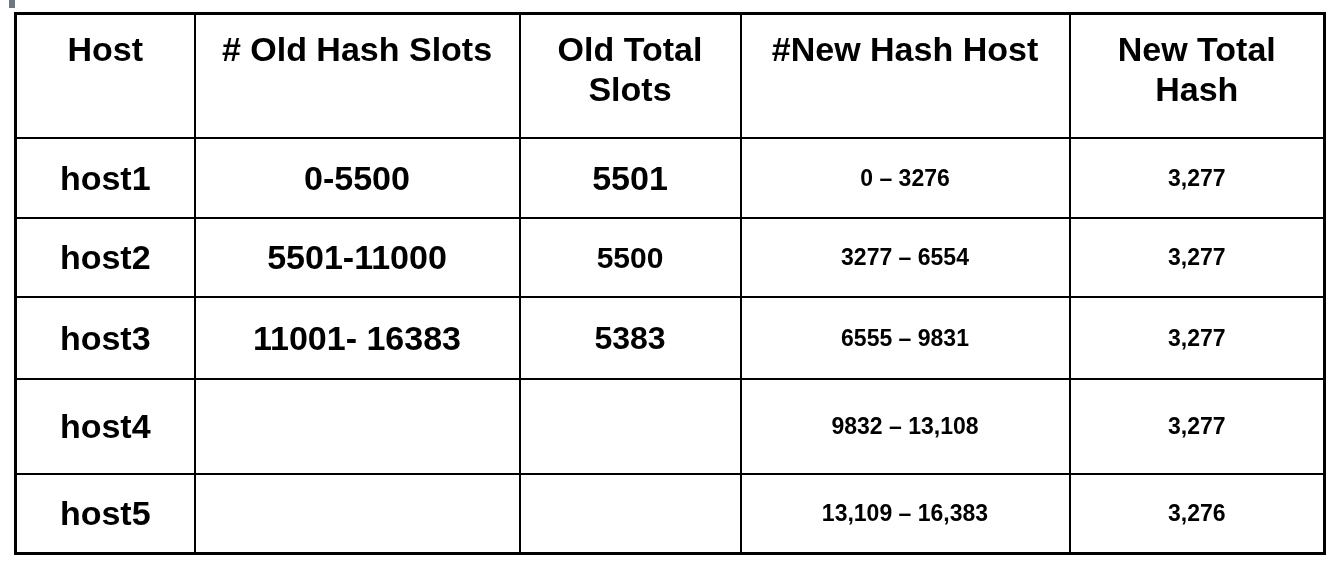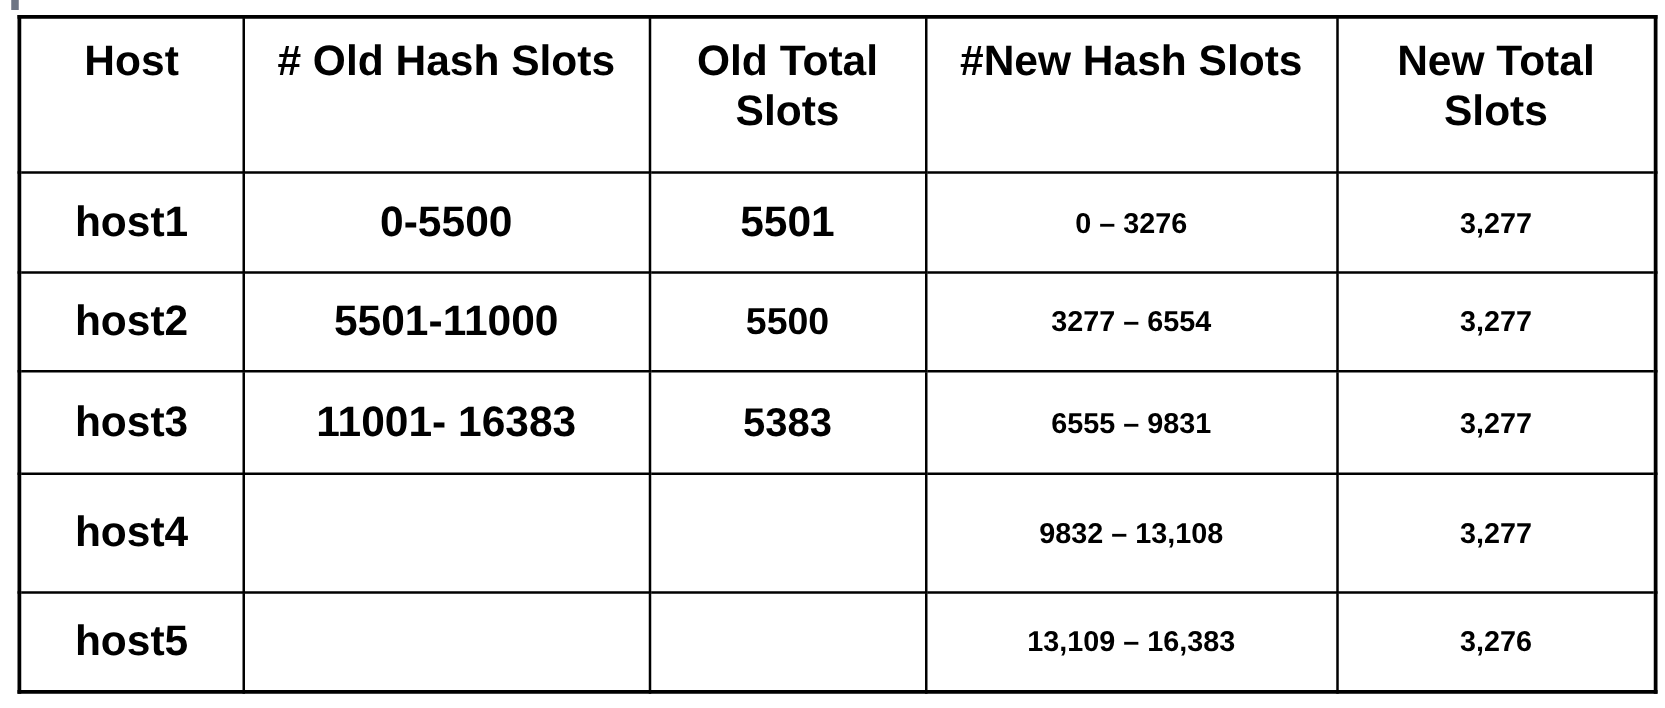--- a/index.html
+++ b/index.html
@@ -89,22 +89,22 @@
         <col class="c2">
         <col class="c3">
         <col class="c4">
         <col class="c5">
     </colgroup>
     <tbody>
       <tr class="hdr">
         <th>Host</th>
         <th># Old Hash Slots</th>
         <th>Old Total Slots</th>
-        <th>#New Hash Slots</th>
-        <th>New Total Slots</th>
+        <th>#New Hash Host</th>
+        <th>New Total Hash</th>
       </tr>
 
       <tr class="r1">
         <td class="fs34">host1</td>
         <td class="fs34">0-5500</td>
         <td class="fs34">5501</td>
         <td class="fs29">0 – 3276</td>
         <td class="fs29">3,277</td>
       </tr>
 

